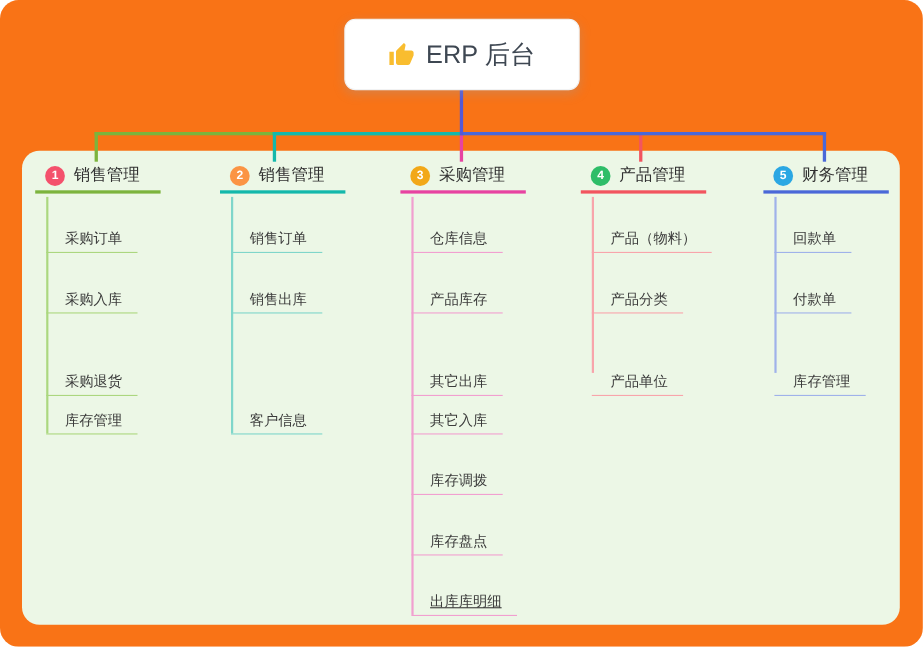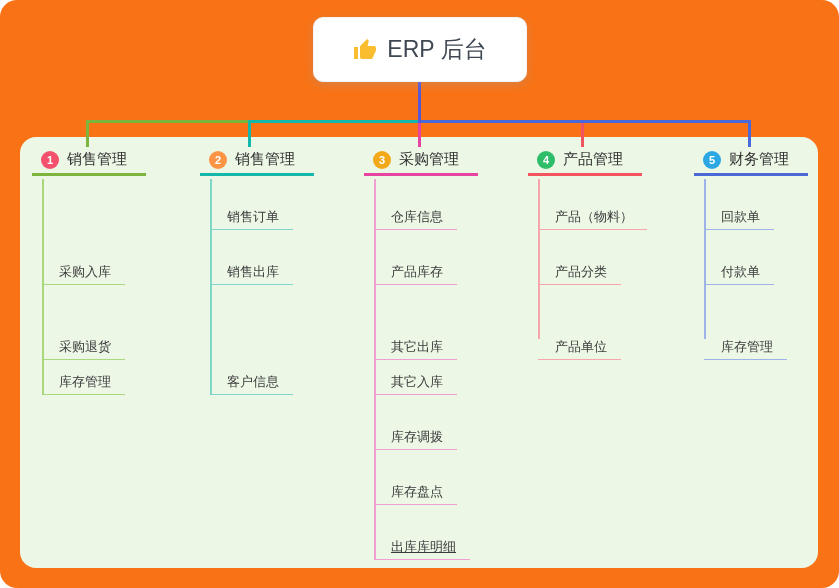--- a/index.html
+++ b/index.html
@@ -84,20 +84,21 @@
     </span>
     <span>ERP 后台</span>
   </div>
 
   <div class="branch b0" style="--c: #7cb43d; --light: #abd77f; --badge: #f4516c;">
     <div class="head">
       <span class="badge">1</span>
       <span class="blabel">销售管理</span>
     </div>
     <div class="vline"></div>
+    <div class="child c0">采购订单</div>
     <div class="child c1">采购入库</div>
     <div class="child c2">采购退货</div>
     <div class="child c3">库存管理</div>
   </div>
 
   <div class="branch b1" style="--c: #14b8ab; --light: #7fd6ca; --badge: #fb9444;">
     <div class="head">
       <span class="badge">2</span>
       <span class="blabel">销售管理</span>
     </div>

